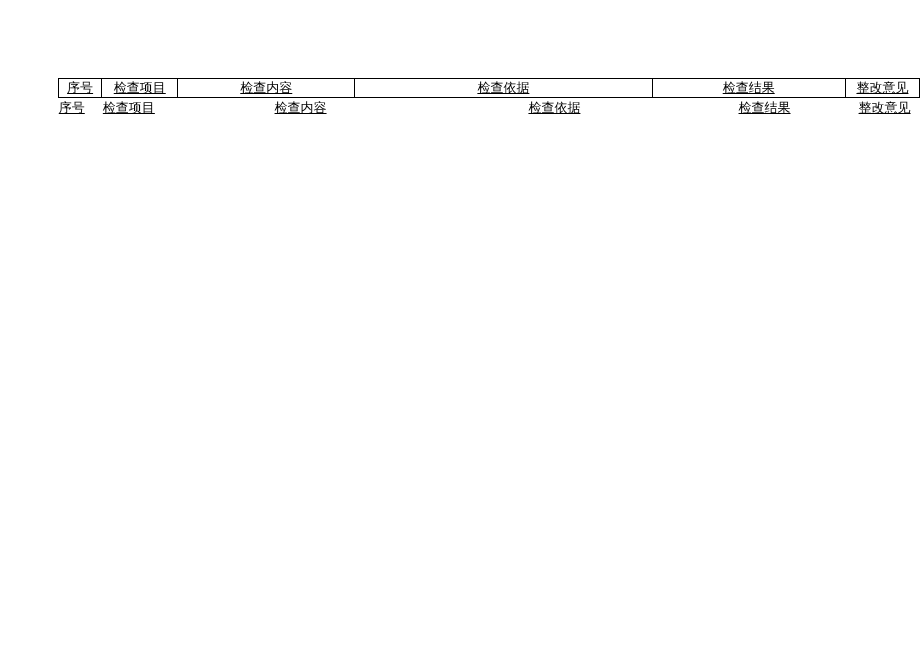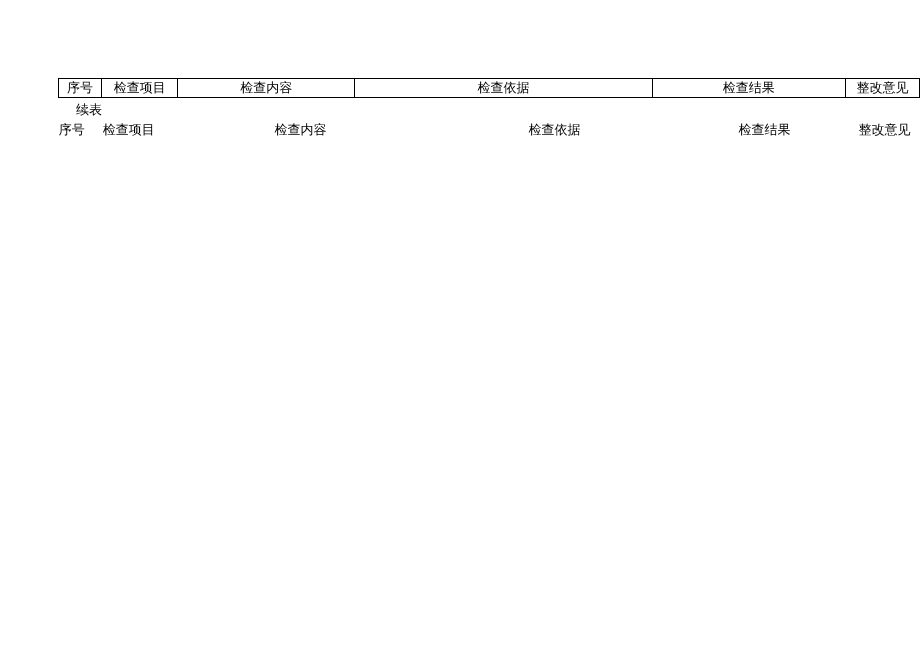--- a/index.html
+++ b/index.html
@@ -11,20 +11,21 @@
       width: 920px;
       height: 651px;
       background: #ffffff;
       font-family: "SimSun", "宋体", serif;
       font-size: 13px;
       color: #000000;
       padding-top: 78px;
     }
     .content-wrapper {
       padding-left: 58px;
+      text-decoration: underline;
     }
     table.main-table {
       border-collapse: collapse;
       width: 100%;
       table-layout: fixed;
     }
     table.main-table th,
     table.main-table td {
       border: 1px solid #000000;
       padding: 2px 4px;
@@ -80,21 +81,20 @@
         <th>序号</th>
         <th>检查项目</th>
         <th>检查内容</th>
         <th>检查依据</th>
         <th>检查结果</th>
         <th>整改意见</th>
       </tr>
     </thead>
   </table>
 
-  <div class="continue-label">续表</div>
 
   <div class="header-row-2">
     <div class="hcell h-seq">序号</div>
     <div class="hcell h-item">检查项目</div>
     <div class="hcell h-content">检查内容</div>
     <div class="hcell h-basis">检查依据</div>
     <div class="hcell h-result">检查结果</div>
     <div class="hcell h-opinion">整改意见</div>
   </div>
 

